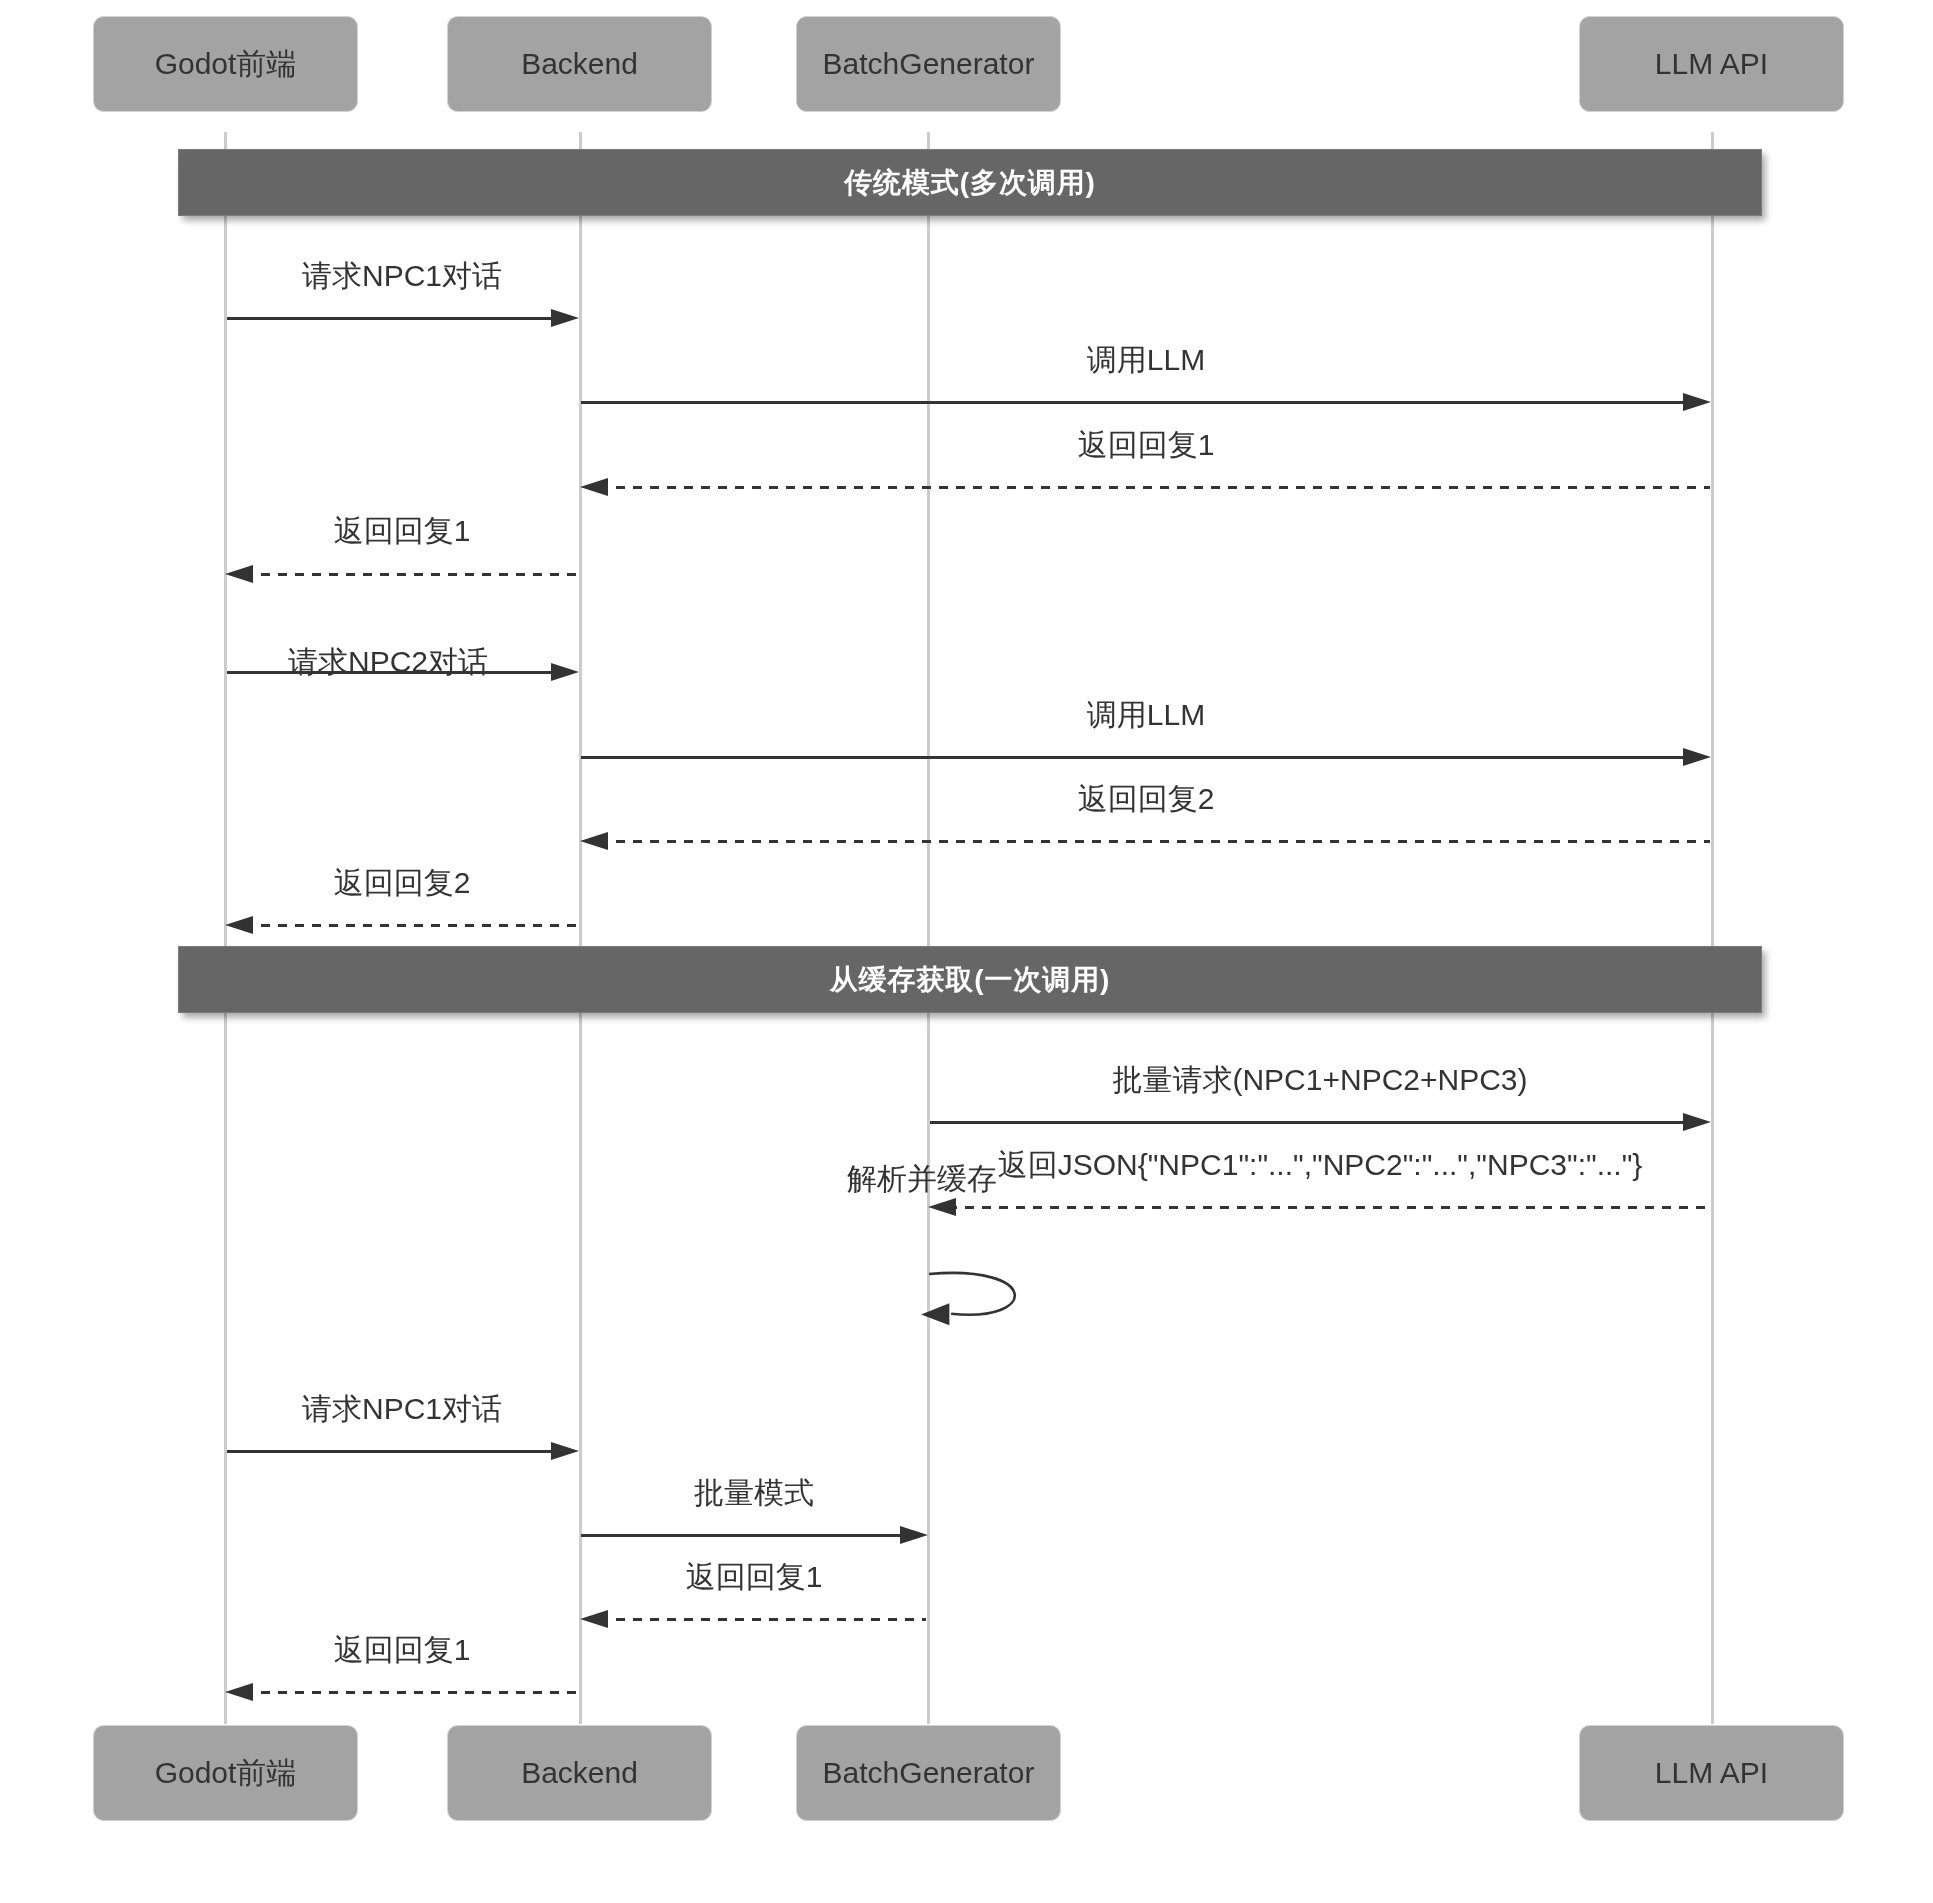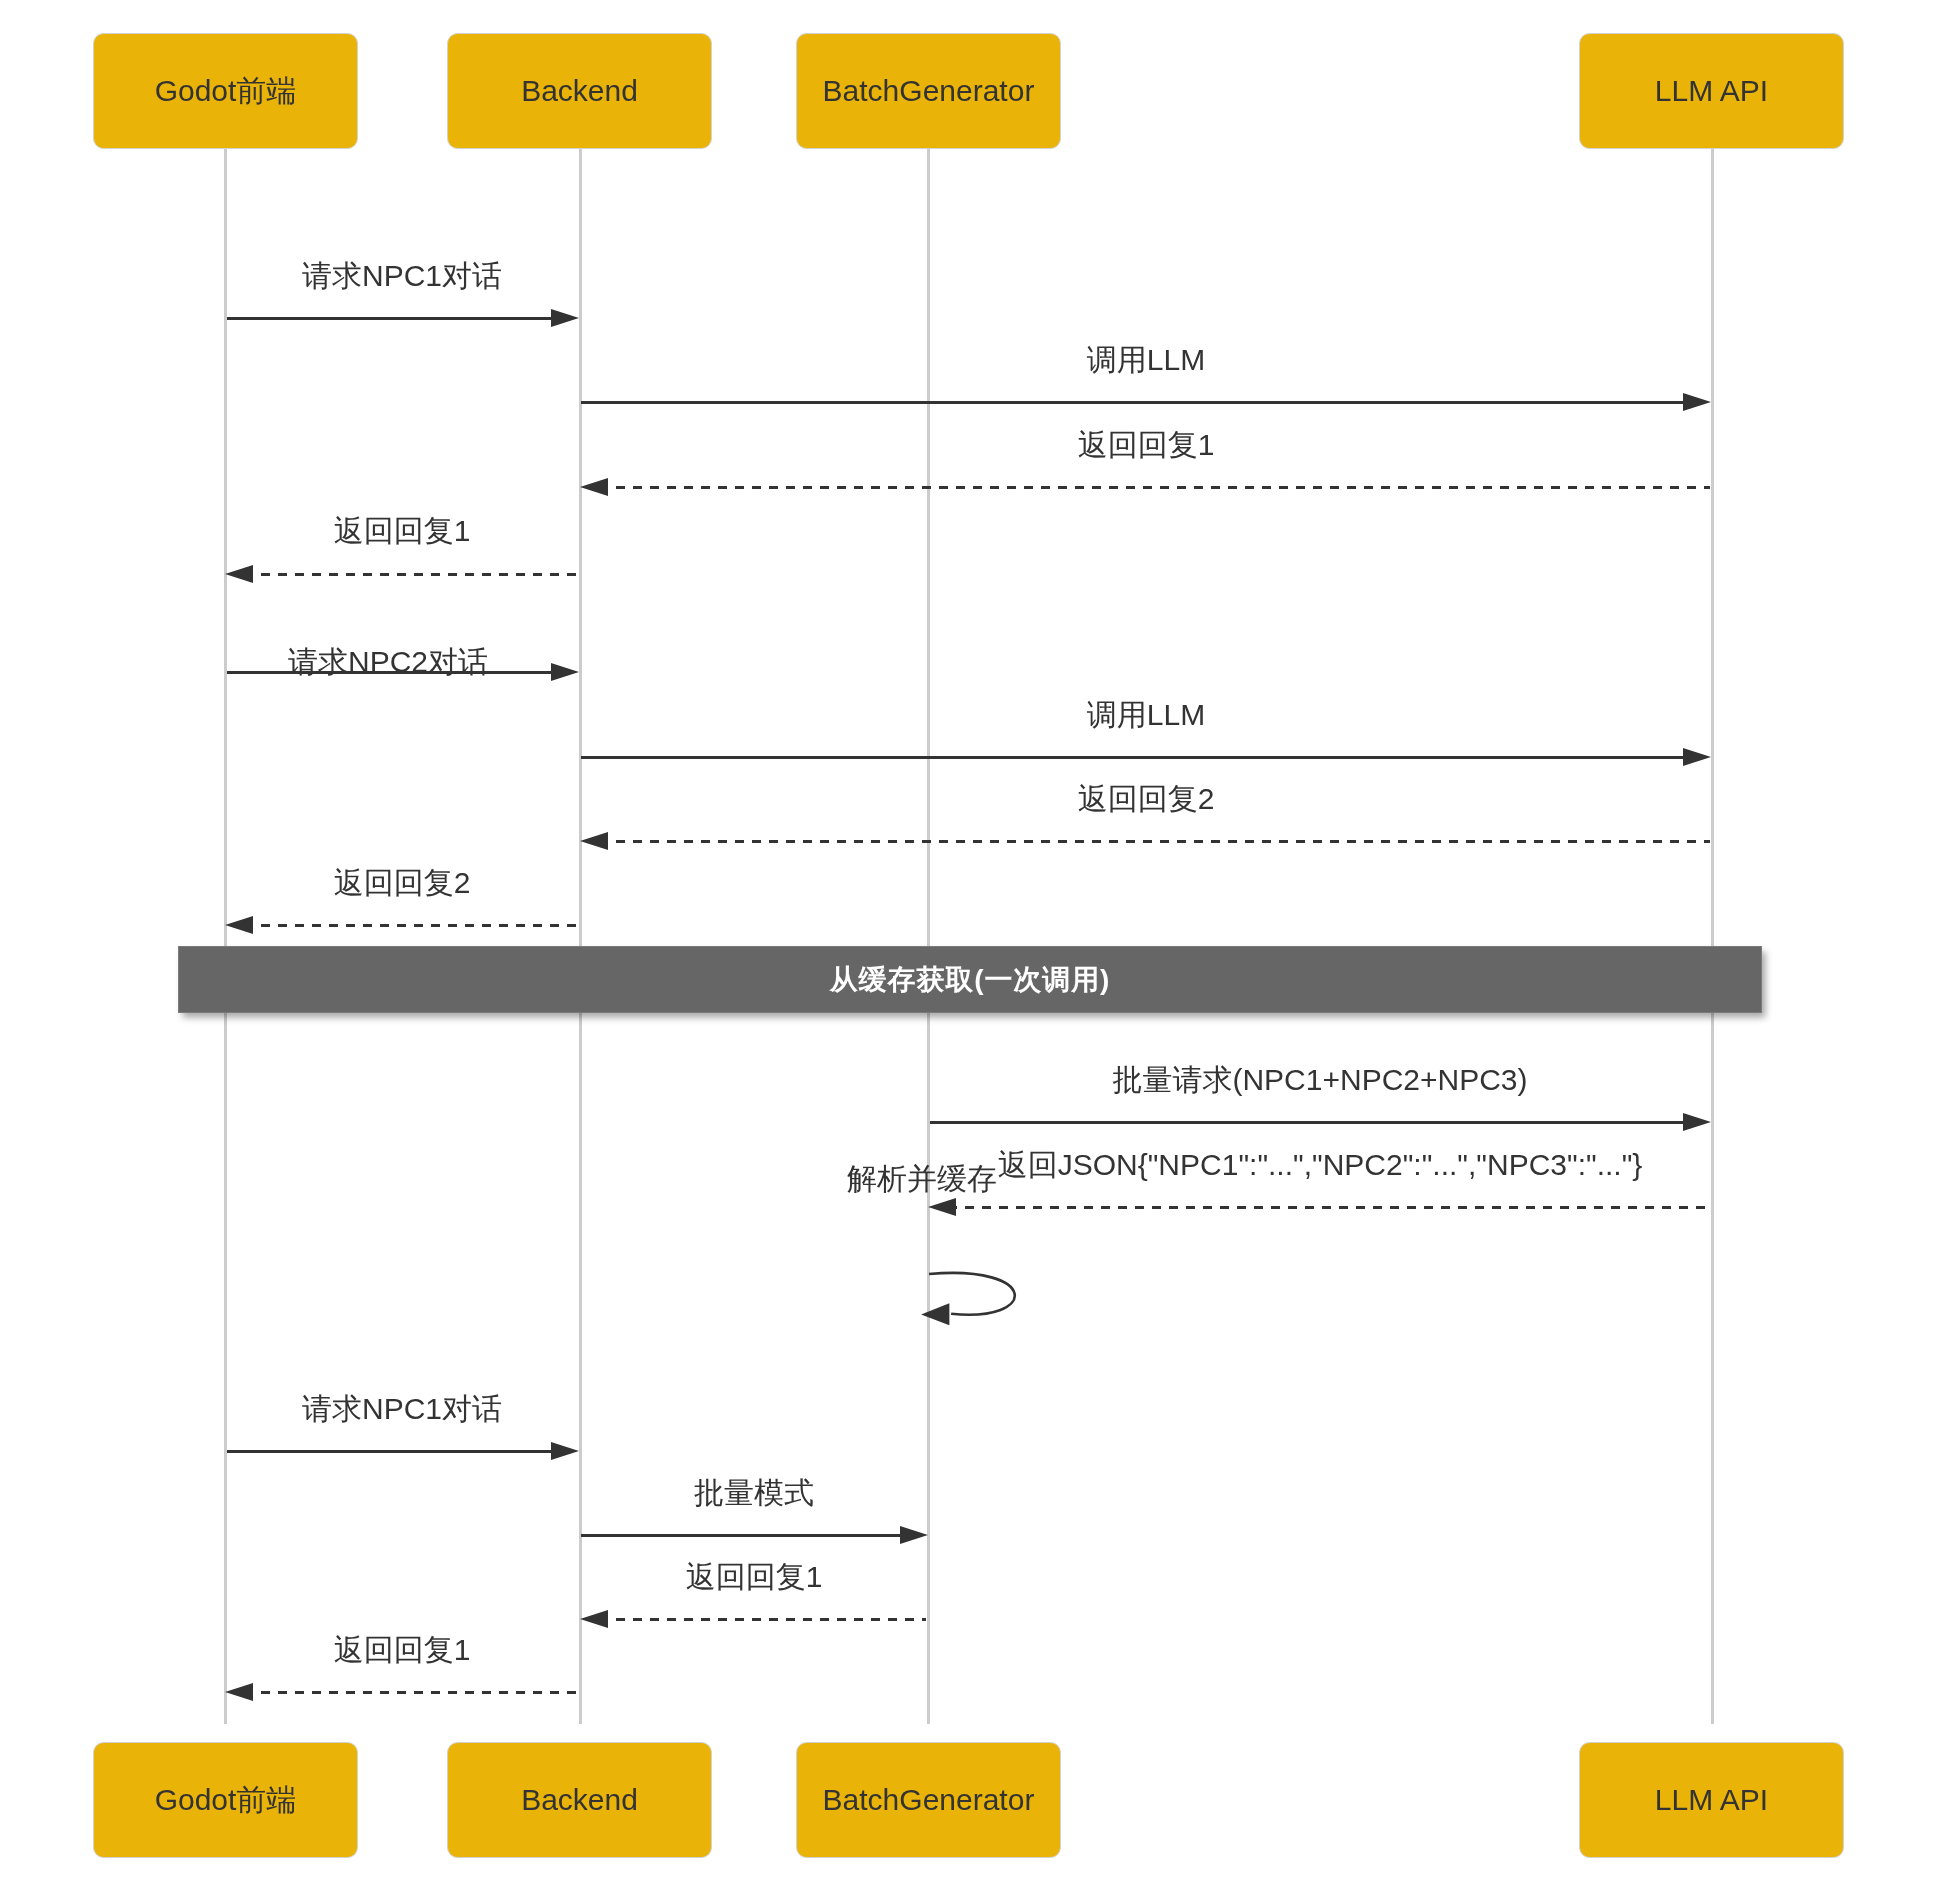--- a/index.html
+++ b/index.html
@@ -6,24 +6,24 @@
   body {
     width:1934px; height:1904px; overflow:hidden;
     font-family:"Liberation Sans","DejaVu Sans",sans-serif;
   }
   .canvas { position:relative; width:1934px; height:1904px; background:#ffffff; }
 
   .lifeline {
     position:absolute; width:2.6px; background:#cccccc;
   }
   .actor-box {
-    position:absolute; width:265px; height:116px; box-sizing:border-box;
-    background:#eab308; border:1.8px solid #d2d2d2; border-radius:10.6px;
+    position:absolute; width:265px; height:96px; box-sizing:border-box;
+    background:#a3a3a3; border:1.8px solid #d2d2d2; border-radius:10.6px;
     display:flex; align-items:center; justify-content:center;
-    font-size:30px; color:#333333; white-space:nowrap;margin-top:17px;
+    font-size:30px; color:#333333; white-space:nowrap;
   }
   .divider {
     position:absolute; left:178px; width:1584px; height:67px; box-sizing:border-box;
     background:#666666; border:1.8px solid #7b7b7b;
     box-shadow:4.4px 5.3px 7px rgba(0,0,0,0.35);
     display:flex; align-items:center; justify-content:center;
     color:#ffffff; font-weight:bold; font-size:28px; letter-spacing:0.9px;
   }
   .msg-label {
     position:absolute; transform:translateX(-50%);
@@ -51,20 +51,21 @@
     <div class="lifeline" style="left: 927px; top: 132px; height: 1592px;"></div>
     <div class="lifeline" style="left: 1711px; top: 132px; height: 1592px;"></div>
     <div class="actor-box" style="left: 93px; top: 16px;">Godot前端</div>
     <div class="actor-box" style="left: 93px; top: 1725px;">Godot前端</div>
     <div class="actor-box" style="left: 447px; top: 16px;">Backend</div>
     <div class="actor-box" style="left: 447px; top: 1725px;">Backend</div>
     <div class="actor-box" style="left: 796px; top: 16px;">BatchGenerator</div>
     <div class="actor-box" style="left: 796px; top: 1725px;">BatchGenerator</div>
     <div class="actor-box" style="left: 1579px; top: 16px;">LLM API</div>
     <div class="actor-box" style="left: 1579px; top: 1725px;">LLM API</div>
+    <div class="divider" style="top: 149px;">传统模式(多次调用)</div>
     <div class="divider" style="top: 946px;">从缓存获取(一次调用)</div>
     <div class="msg-label" style="left: 402px; top: 258px;">请求NPC1对话</div>
     <div class="msg-line" style="left: 227px; width: 333px; top: 317px;"></div>
     <div class="arrow-head right" style="left: 551px; top: 309px;"></div>
     <div class="msg-label" style="left: 1146px; top: 342px;">调用LLM</div>
     <div class="msg-line" style="left: 581px; width: 1111px; top: 401px;"></div>
     <div class="arrow-head right" style="left: 1683px; top: 393px;"></div>
     <div class="msg-label" style="left: 1146px; top: 427px;">返回回复1</div>
     <div class="msg-line dashed" style="left: 599px; width: 1111px; top: 486px;"></div>
     <div class="arrow-head left" style="left: 580px; top: 478px;"></div>

